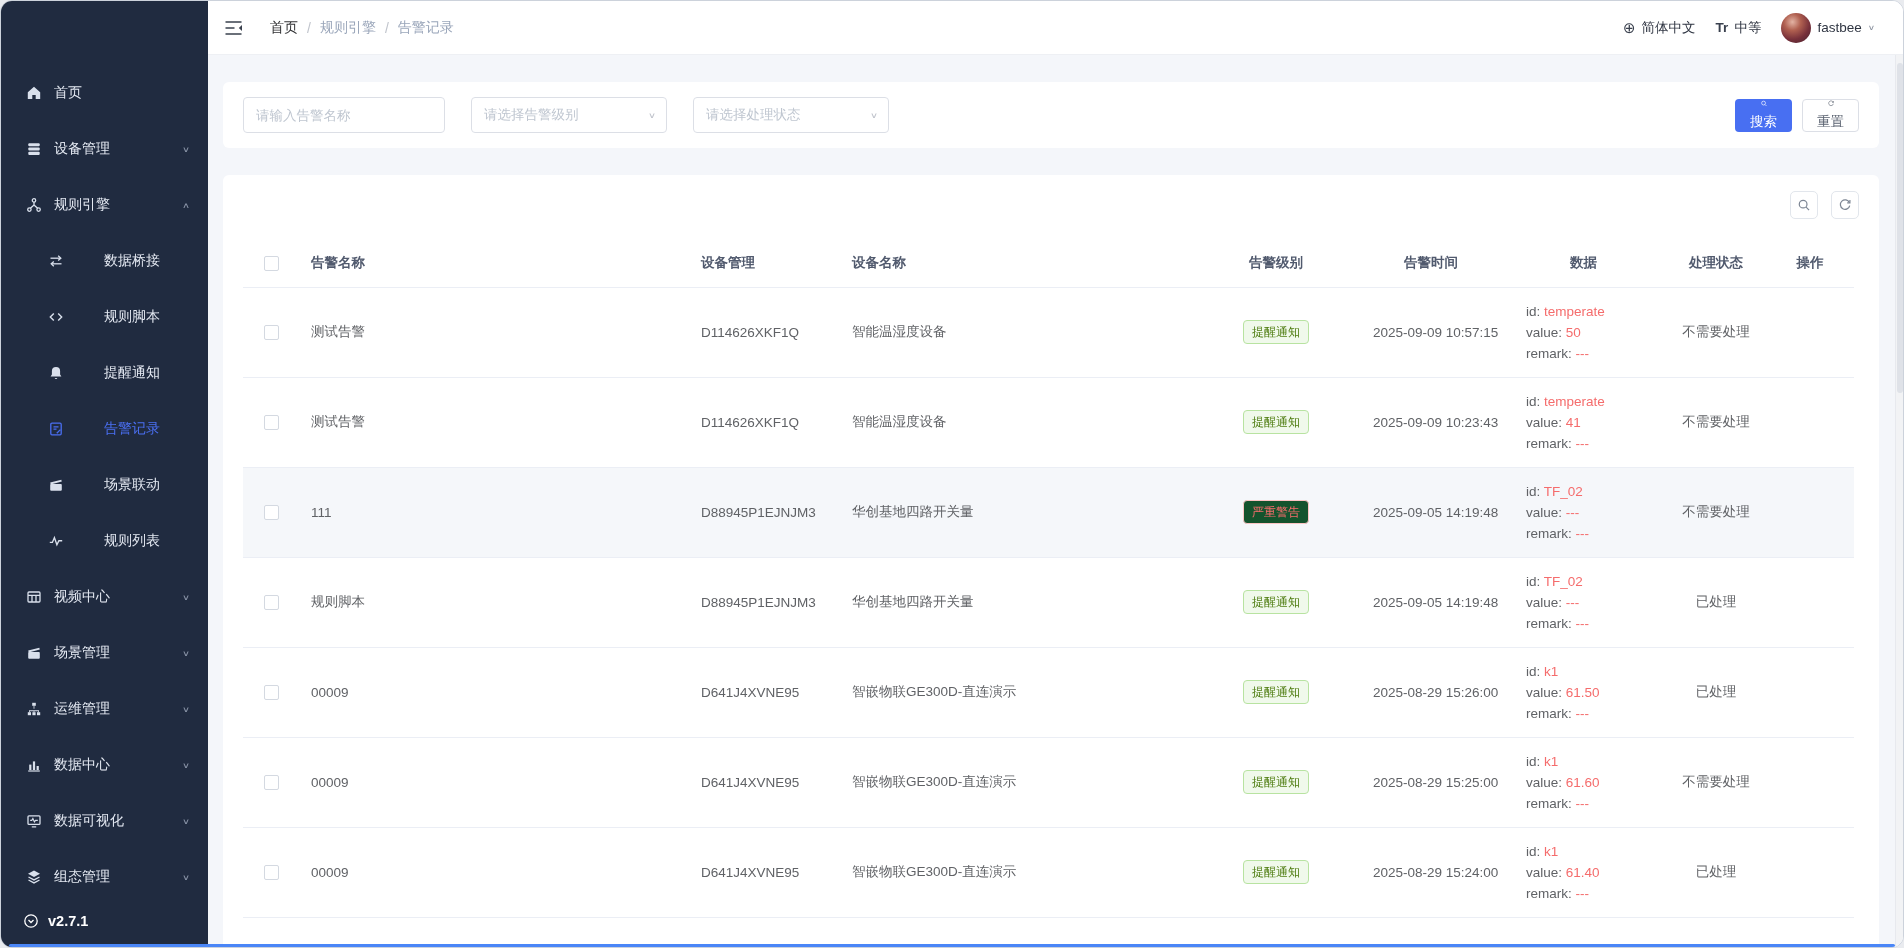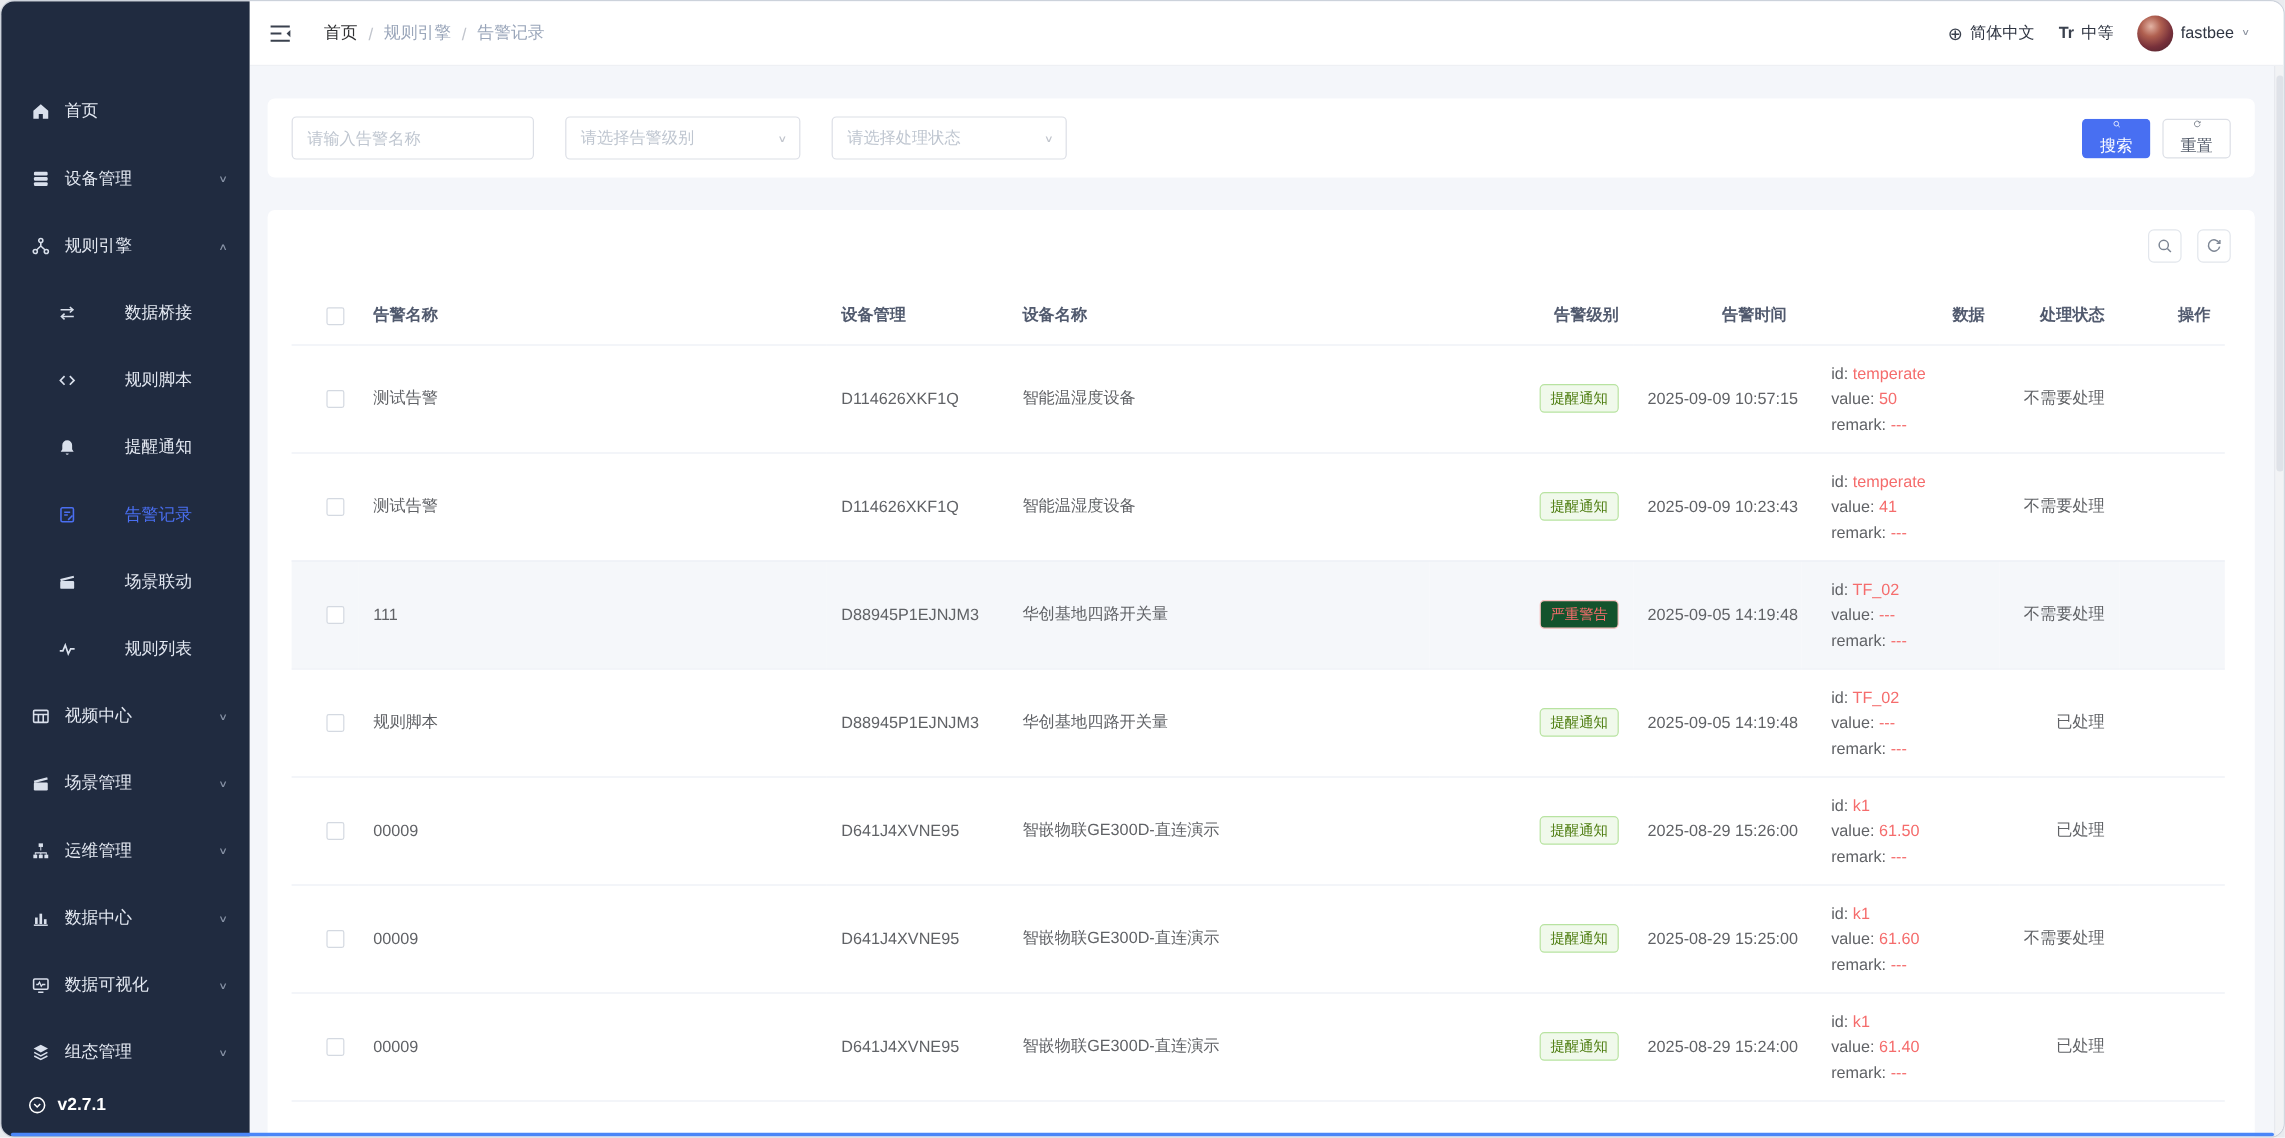--- a/index.html
+++ b/index.html
@@ -52,21 +52,21 @@
 
   
   .table-card { margin-top:27px; background:#fff; border-radius:6px 6px 0 0; padding:16px 20px 0 20px; height:790px; }
   .card-tools { display:flex; justify-content:flex-end; gap:13px; height:28px; margin-bottom:20px; }
   .tool-btn { width:28px; height:28px; border:1px solid #e2e6ec; border-radius:5px; color:#7d8694; display:flex; align-items:center; justify-content:center; cursor:pointer; background:#fff; }
   .tool-btn svg { width:14px; height:14px; }
 
   table { border-collapse:collapse; table-layout:fixed; width:1611px; }
   th { height:48px; font-size:13.5px; color:#515a6e; font-weight:bold; text-align:left; padding:0 12px; border-bottom:1px solid #ebeef5; white-space:nowrap; }
   td { height:90px; font-size:13.5px; color:#606266; padding:0 12px; border-bottom:1px solid #ebeef5; white-space:nowrap; }
-  .c-center { text-align:right; }
+  .c-center { text-align:center; }
   tr[data-active="true"] td { background:#f5f7fa; }
   .checkbox { display:inline-block; width:15px; height:15px; border:1px solid #d4d9e1; border-radius:2px; background:#fff; vertical-align:middle; cursor:pointer; }
   .badge { display:inline-block; font-size:12px; line-height:18px; padding:2px 8px; border-radius:4px; border:1px solid transparent; }
   .badge[data-type="success"] { color:#4d7c0f; background:#f0f9eb; border-color:#b8e3a1; }
   .badge[data-type="danger"]  { color:#f56c6c; background:#14532d; border-color:#fbc4c4; }
   .c-data { padding-left:25px; }
   .dline { line-height:21px; }
   .dlabel { color:#606266; }
   .dval { color:#f56c6c; }
 

